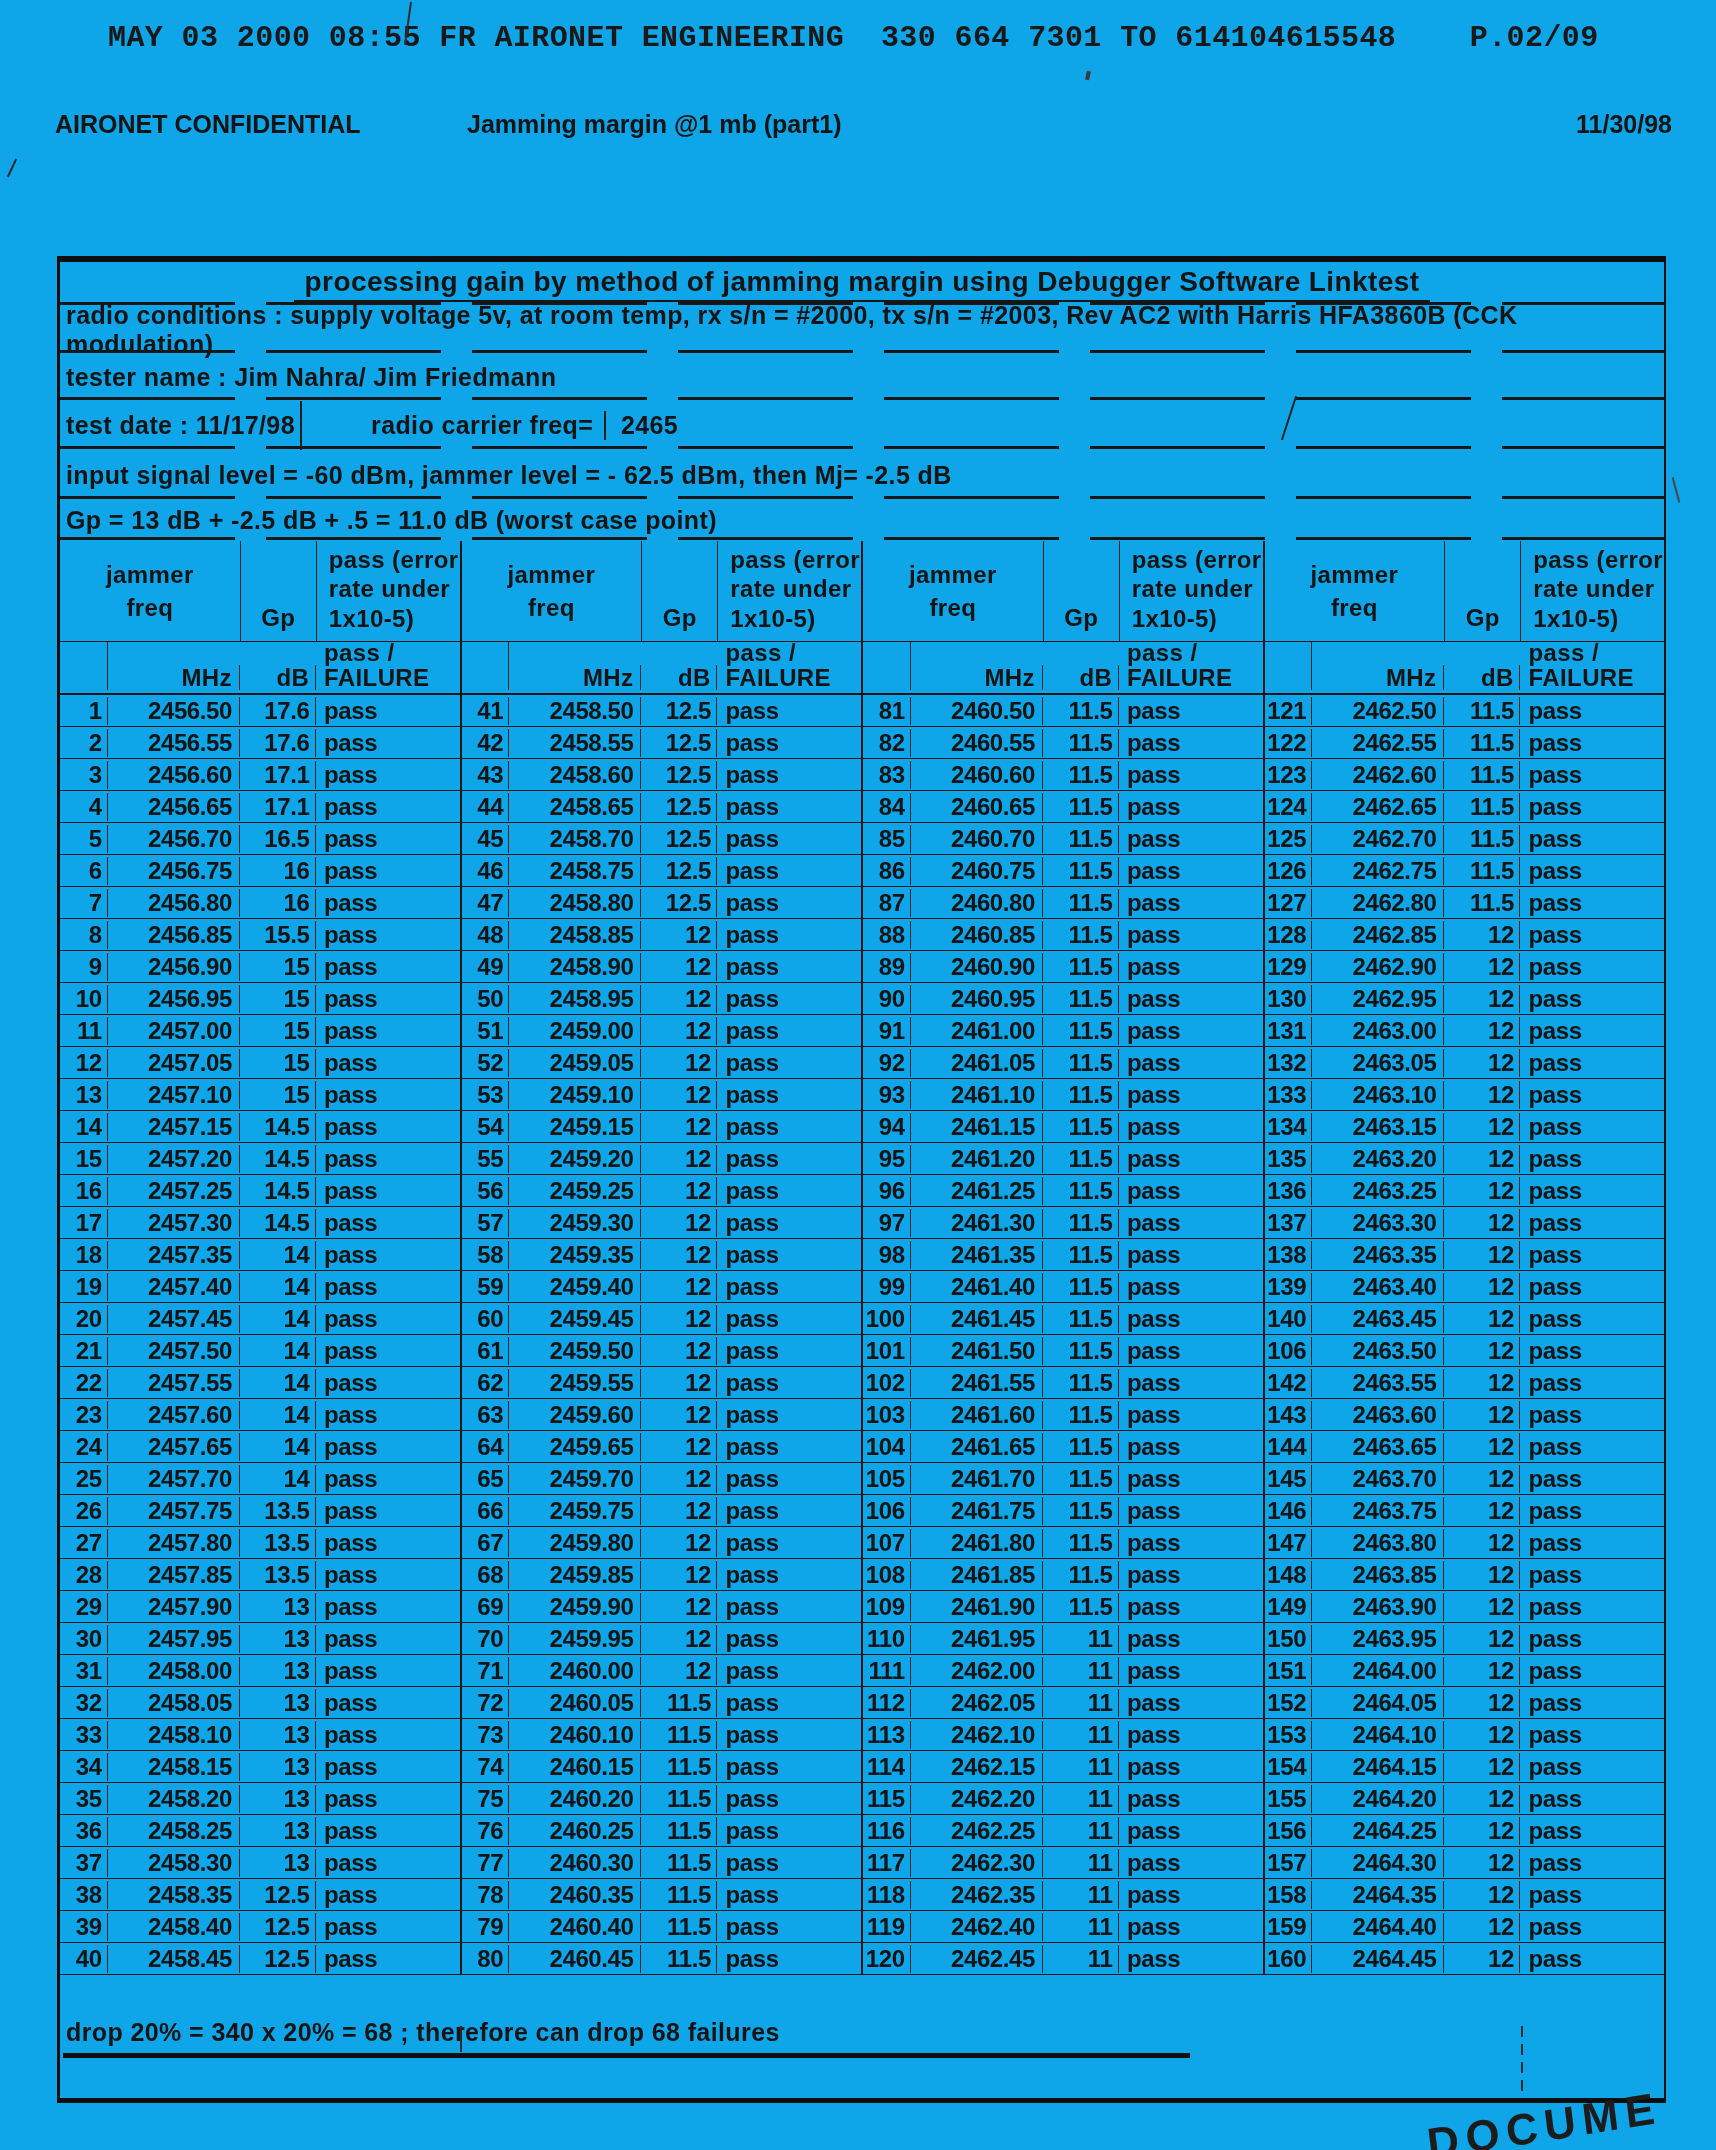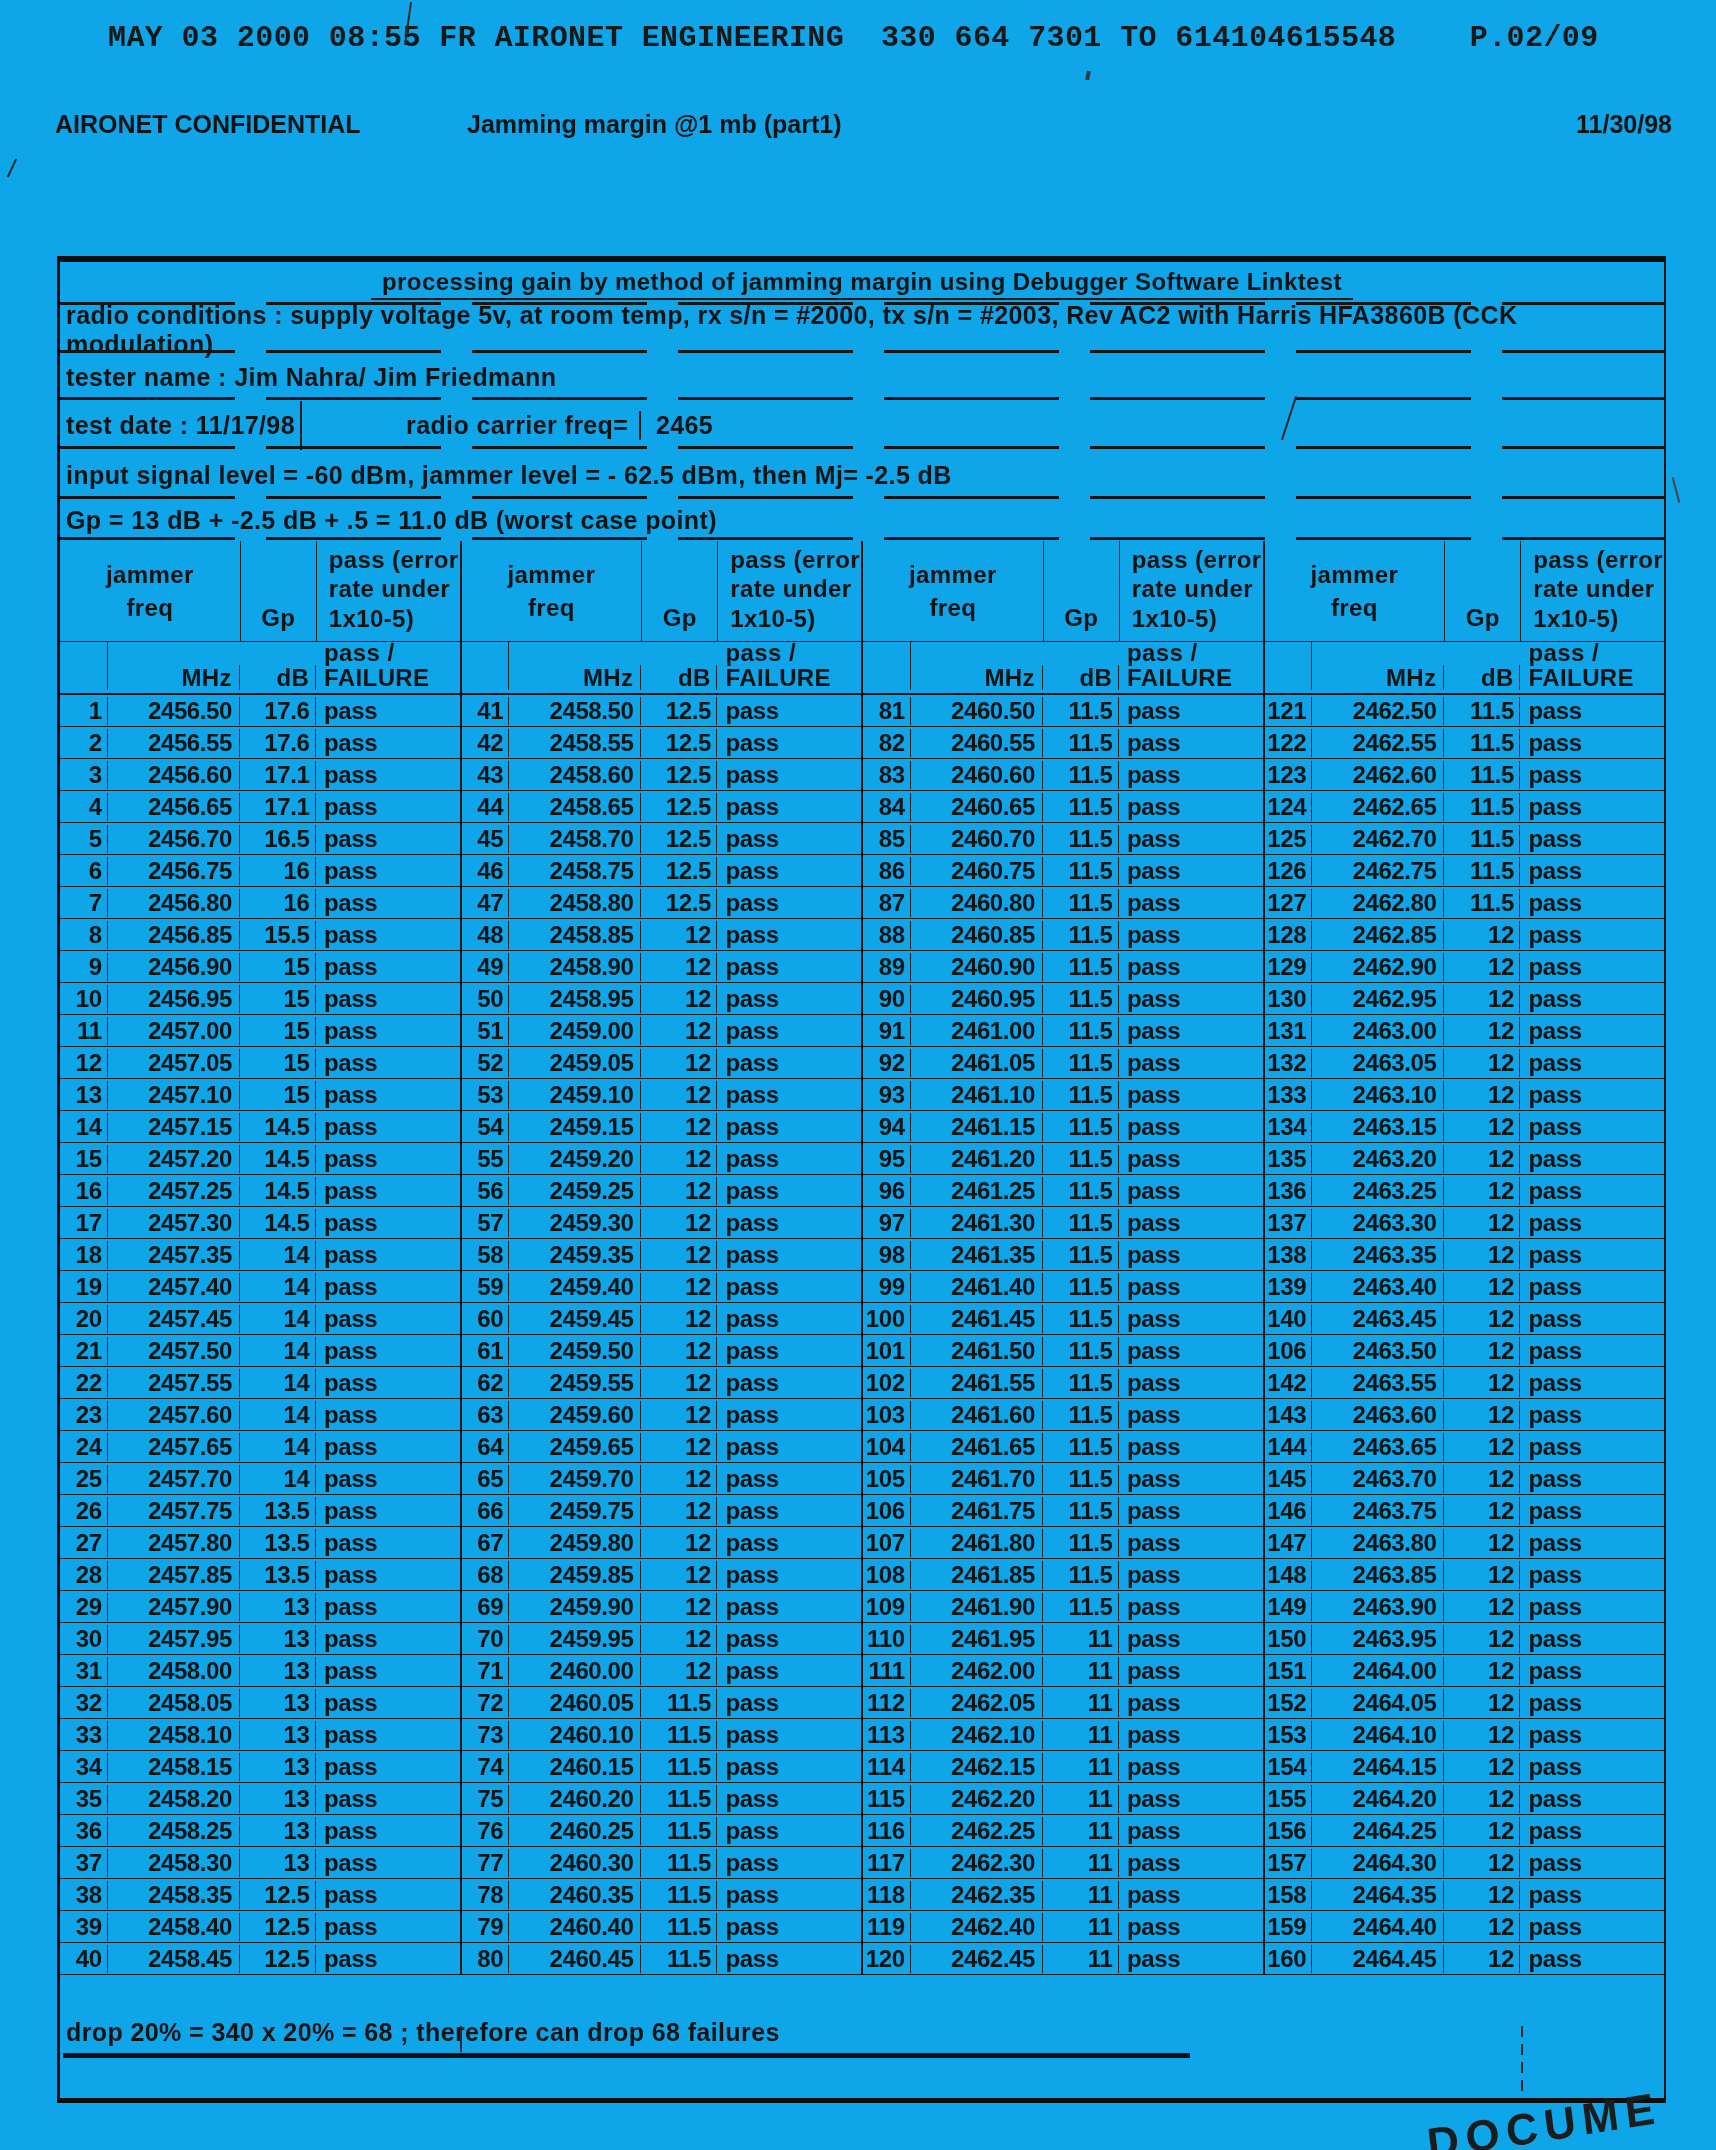--- a/index.html
+++ b/index.html
@@ -24,31 +24,31 @@
   .main-table{
     position:absolute; left:57px; top:256px; width:1609px; height:1847px;
     border:solid #0e0e0e; border-width:6px 2.3px 5.3px 3px;
     box-sizing:border-box; overflow:hidden; font-size:25px; letter-spacing:0.4px;
   }
   .t-row{position:relative; display:flex; align-items:center; padding-left:6px; box-sizing:border-box;}
   .t-row::after{
     content:""; position:absolute; left:0; right:0; bottom:1.5px; height:2.3px;
     background:repeating-linear-gradient(90deg,#161616 0 175px, transparent 175px 206px);
   }
-  .row-title{height:44px; justify-content:center; padding-left:0; font-size:24px;}
+  .row-title{height:44px; justify-content:center; padding-left:0; font-size:28px;}
   .row-title .title-text{border-bottom:2.3px solid #161616; padding:0 10.6px 1.5px 10.6px;}
   .row-cond{height:48px;}
   .row-tester{height:47px;align-items:center;}
   .row-date{height:49px;}
   .row-formula{height:51px;}
   .row-signal{height:50px;}
   .row-worst{height:41px;}
   .cell-a{width:234px;}
   .vsep{border-left:2.3px solid #1b1b1b; align-self:stretch;}
-  .carrier-label{margin-left:104px;}
+  .carrier-label{margin-left:69px;}
   .carrier-value{margin-left:10.6px; border-left:2.3px solid #1b1b1b; padding:0 15px;}
   
   .data-grid{display:flex; width:100%;}
   .group{flex:1 1 0; min-width:0;}
   .group + .group{border-left:2.3px solid #141414;}
   .g-head{display:flex; height:101px; border-bottom:1.5px solid #181818; box-sizing:border-box; font-size:24px;}
   .gh-left{width:45%; display:flex; align-items:center; justify-content:center; text-align:center;
            white-space:pre-line; line-height:1.35; padding-top:1px; box-sizing:border-box;}
   .gh-gp{width:19%; display:flex; align-items:flex-end; justify-content:center; padding-bottom:9px;
          border-left:1.5px solid #202020; box-sizing:border-box;}

